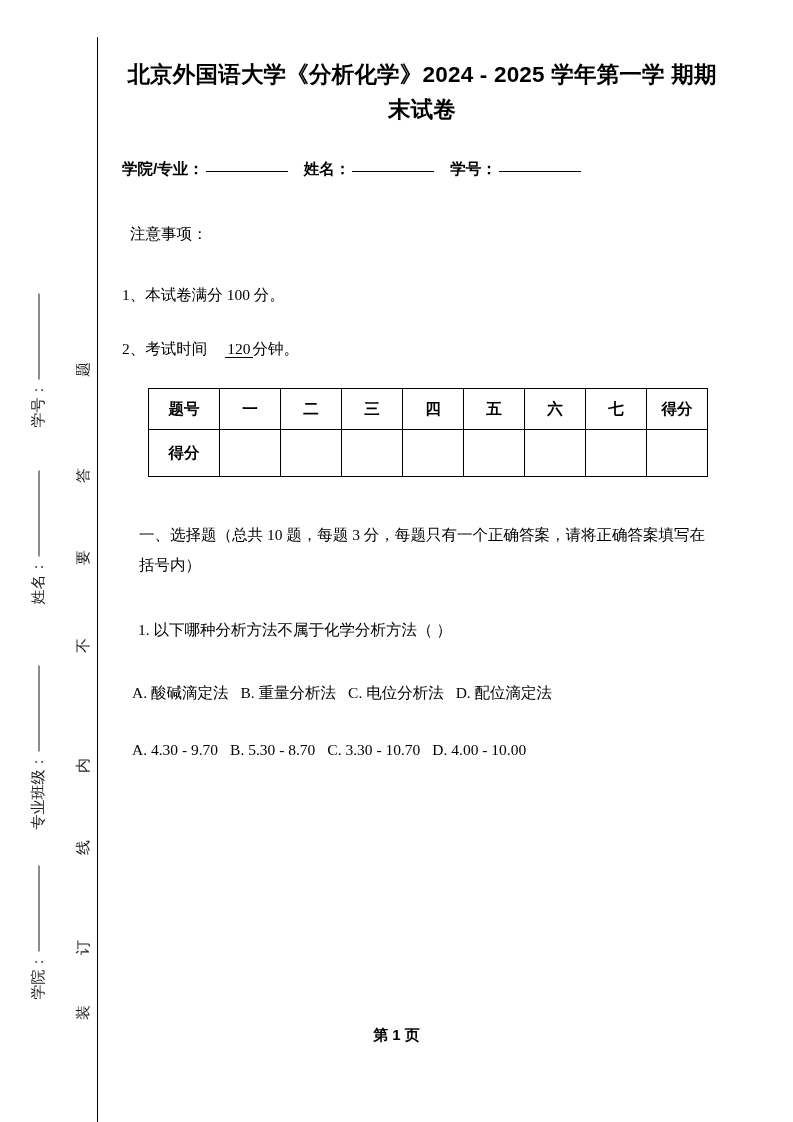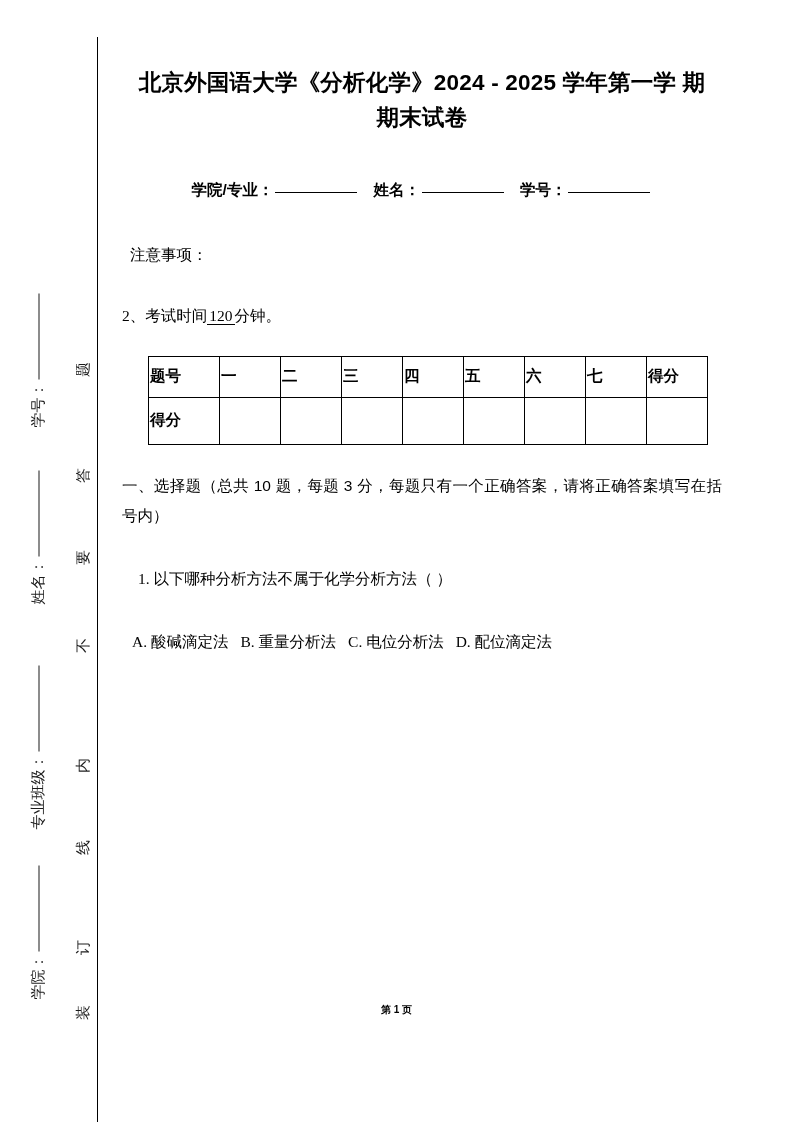--- a/index.html
+++ b/index.html
@@ -66,33 +66,32 @@
   
   #content {
     position: absolute;
     left: 122px;
     top: 0;
     width: 600px;
     height: 1122px;
   }
 
   #exam-title {
-    margin: 8px;
+    margin: 0;
     padding-top: 58px;
     font-family: "Liberation Sans", "DejaVu Sans", sans-serif;
     font-size: 22.5px;
     font-weight: bold;
     line-height: 1.55;
     text-align: center;
     letter-spacing: 0.2px;
   }
 
   #student-info {
-    margin-top: 44px;
-    text-align: center;
+    margin-top: 31px;
     font-family: "Liberation Sans", "DejaVu Sans", sans-serif;
     font-size: 15.5px;
     font-weight: bold;
     white-space: nowrap;
   }
   #student-info .blank {
     display: inline-block;
     width: 82px;
     border-bottom: 1.4px solid #000;
     vertical-align: 2px;
@@ -108,47 +107,48 @@
   }
   .notice-item {
     margin: 0;
     padding-top: 38px;
     font-size: 15.5px;
     line-height: 1;
   }
   .notice-item .filled {
     border-bottom: 1px solid #000;
     padding: 0 2px;
+    margin-left: 18px;
   }
 
   
   #score-table {
     margin-top: 32px;
     margin-left: 26px;
     border-collapse: collapse;
     width: 560px;
     table-layout: fixed;
   }
   #score-table td {
     border: 1.4px solid #000;
     height: 38px;
-    text-align: left;
+    text-align: center;
     vertical-align: middle;
     font-family: "Liberation Sans", "DejaVu Sans", sans-serif;
     font-size: 15.5px;
     font-weight: bold;
   }
   #score-table td.rowhead { width: 68px; }
   #score-table tr.body-row td { height: 44px; }
 
   
   .section-heading {
-    margin: 0;
+    margin: 17px;
     padding-top: 26px;
-    font-family: Liberation Sans, sans-serif;
+    font-family: Liberation Serif, serif;
     font-size: 15.5px;
     line-height: 1.95;
     text-align: justify;
   }
   .question-stem {
     margin: 16px;
     padding-top: 17px;
     font-size: 15.5px;
     line-height: 1.95;
     text-align: justify;
@@ -158,25 +158,25 @@
     padding-top: 17px;
     font-size: 15.5px;
     line-height: 1.95;
   }
   .opt-gap { display: inline-block; width: 12px; }
 
   
   #page-footer {
     position: absolute;
     left: 0;
-    top: 1003px;
+    top: 1026px;
     width: 793px;
     text-align: center;
     font-family: "Liberation Sans", "DejaVu Sans", sans-serif;
-    font-size: 10px;
+    font-size: 15px;
     font-weight: bold;
   }
 </style>
 </head>
 <body>
 
 <div id="page">
 
   <div id="seal-margin">
 
@@ -211,20 +211,23 @@
       <span>北京外国语大学《分析化学》2024 - 2025 学年第一学</span>
       <span>期期末试卷</span>
     </h1>
 
     <div id="student-info">
       <span>学院/专业：</span><span class="blank"></span><span class="gap"></span><span>姓名：</span><span class="blank"></span><span class="gap"></span><span>学号：</span><span class="blank"></span>
     </div>
 
     <p class="notice-title">注意事项：</p>
 
+    <p class="notice-item">
+      <span>1、本试卷满分 100 分。</span>
+    </p>
 
     <p class="notice-item">
       <span>2、考试时间</span><span class="filled">120</span><span>分钟。</span>
     </p>
 
     <table id="score-table">
       <tbody>
         <tr>
           <td class="rowhead">题号</td>
           <td>一</td>
@@ -250,18 +253,21 @@
       </tbody>
     </table>
 
     <p class="section-heading">一、选择题（总共 10 题，每题 3 分，每题只有一个正确答案，请将正确答案填写在括号内）</p>
 
     <p class="question-stem">1. 以下哪种分析方法不属于化学分析方法（    ）</p>
     <p class="question-options">
       <span>A. 酸碱滴定法</span><span class="opt-gap"></span><span>B. 重量分析法</span><span class="opt-gap"></span><span>C. 电位分析法</span><span class="opt-gap"></span><span>D. 配位滴定法</span>
     </p>
 
+    <p class="question-options">
+      <span>A. 4.30 - 9.70</span><span class="opt-gap"></span><span>B. 5.30 - 8.70</span><span class="opt-gap"></span><span>C. 3.30 - 10.70</span><span class="opt-gap"></span><span>D. 4.00 - 10.00</span>
+    </p>
 
   </div>
 
   <div id="page-footer">第 1 页</div>
 
 </div>
 
 </body></html>

